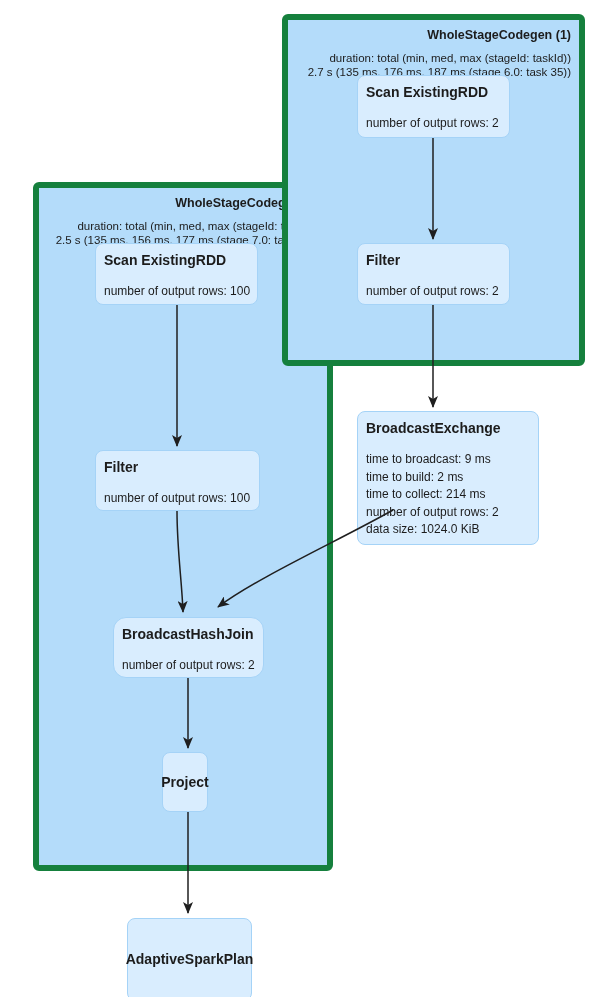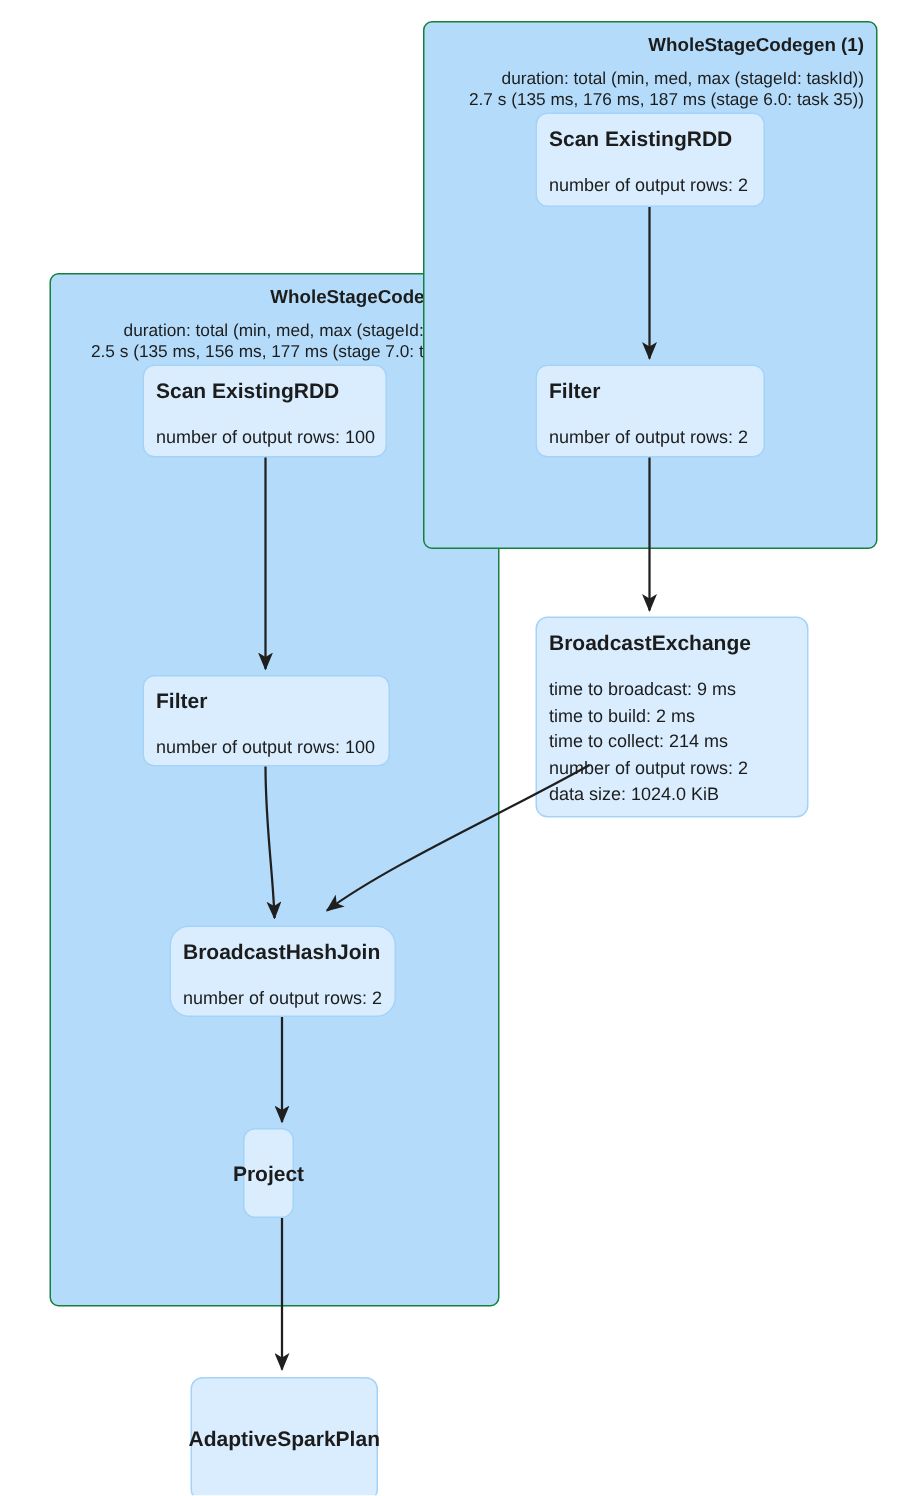--- a/index.html
+++ b/index.html
@@ -10,21 +10,21 @@
     font-family: "Liberation Sans", sans-serif;
     color: #1c1c1c;
     overflow: hidden;
     background: #ffffff;
   }
 
   
   .cluster {
     position: absolute;
     background: #b4dcfa;
-    border: 1px solid #15803d;
+    border: 6px solid #15803d;
     border-radius: 6px;
     box-sizing: border-box;
   }
   #c-wsc2 { left: 33px;  top: 182px; width: 300px; height: 689px; }
   #c-wsc1 { left: 282px; top: 14px;  width: 303px; height: 352px; }
   .c-title {
     padding: 8px 8px 0 0;
     text-align: right;
     font-weight: bold;
     font-size: 12.5px;
@@ -68,21 +68,21 @@
     padding: 0;
   }
   .node.plain .nt { margin-bottom: 0; }
 
   #n-scan1   { left: 357px; top: 75px;  width: 153px; height: 63px; }
   #n-filter1 { left: 357px; top: 243px; width: 153px; height: 62px; }
   #n-be      { left: 357px; top: 411px; width: 182px; height: 134px; }
   #n-scan2   { left: 95px;  top: 243px; width: 163px; height: 62px; }
   #n-filter2 { left: 95px;  top: 450px; width: 165px; height: 61px; }
   #n-bhj     { left: 113px; top: 617px; width: 151px; height: 61px; border-radius: 13px; }
-  #n-project { left: 162px; top: 752px; width: 34px;  height: 60px; }
+  #n-project { left: 162px; top: 752px; width: 46px;  height: 60px; }
   #n-asp     { left: 127px; top: 918px; width: 125px; height: 83px; }
 
   
   svg.edges {
     position: absolute;
     left: 0; top: 0;
     width: 614px; height: 997px;
     pointer-events: none;
   }
   svg.edges path.edge {

